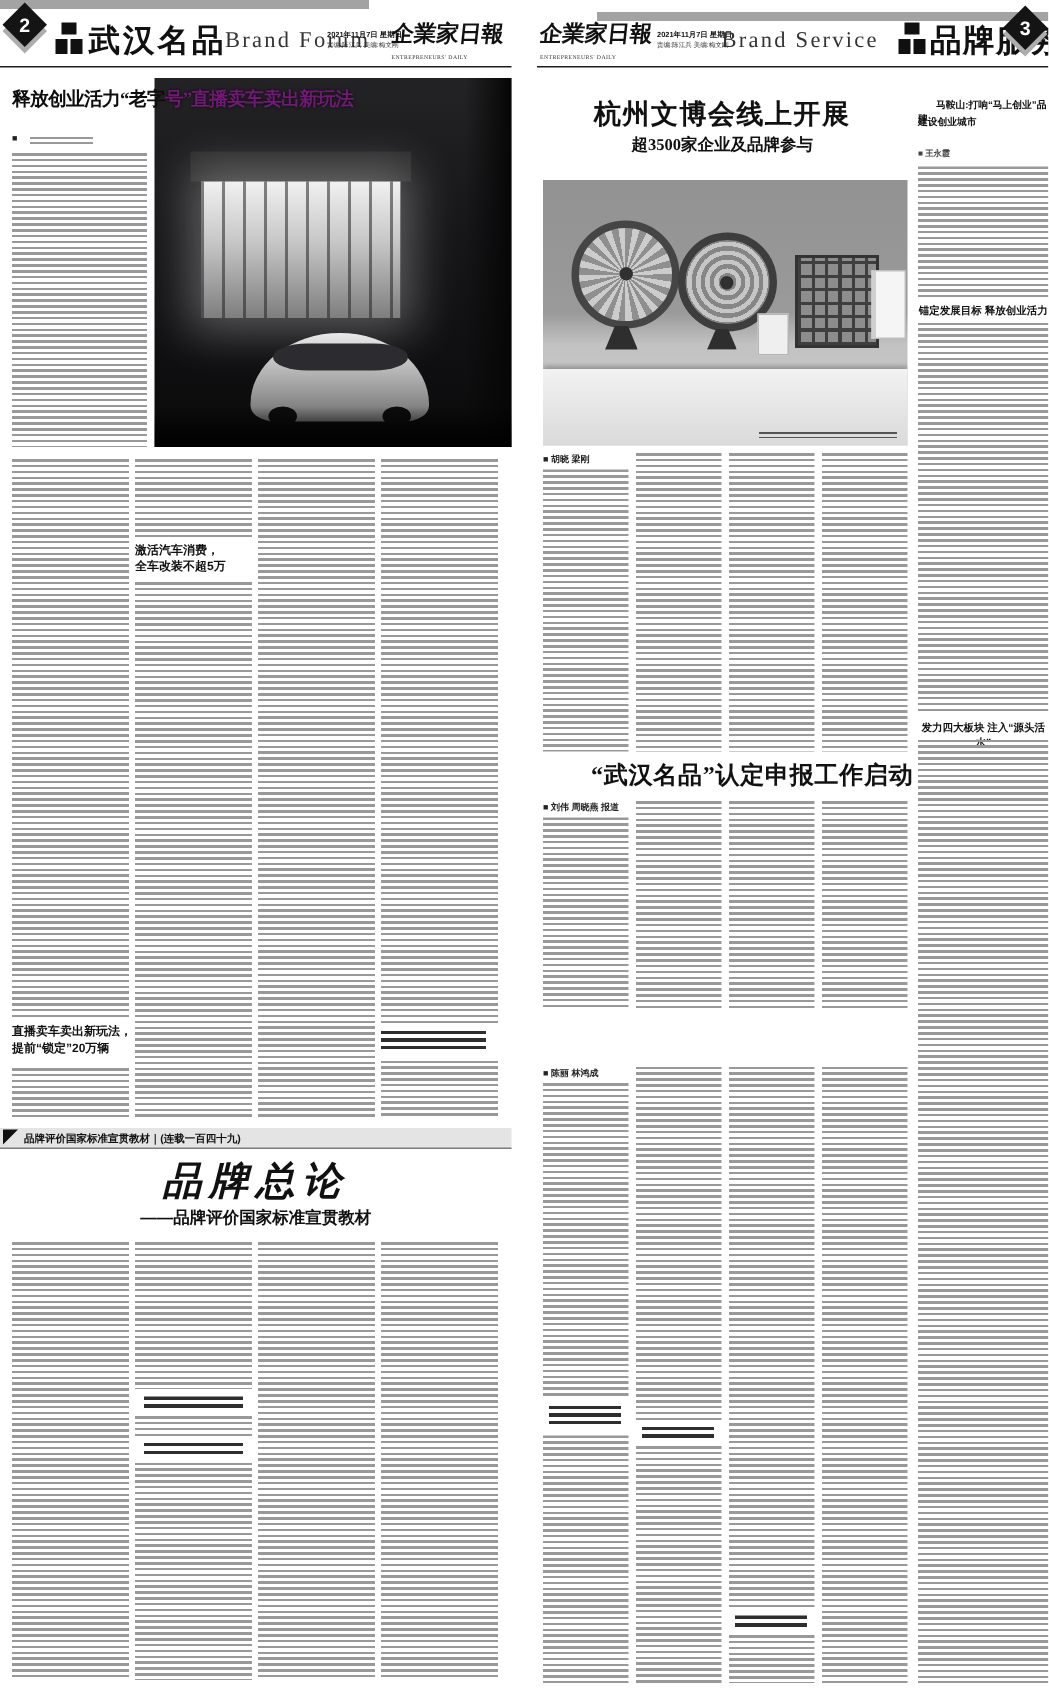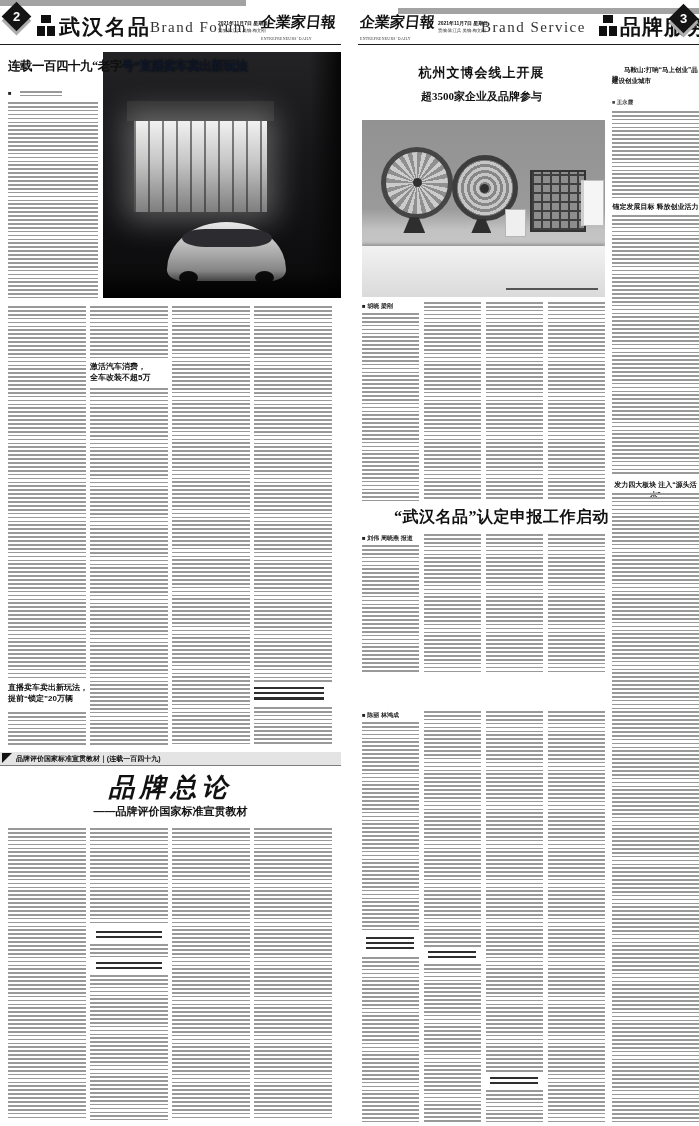--- a/index.html
+++ b/index.html
@@ -98,21 +98,21 @@
     <div class="carbody">
       <div class="carglass"></div>
       <div class="wheel" style="left:10%;"></div>
       <div class="wheel" style="right:10%;"></div>
     </div>
     <div class="sideshade"></div>
     <div class="ground"></div>
   </div>
 
   <div class="t ser b" style="left:8px;top:58px;font-size:12.5px;letter-spacing:-.5px;z-index:2;">
-    <span style="color:#0e0e0e;">连载一百四十九“老字</span><span style="color:#0f172a;text-shadow:0 0 2px rgba(0,0,0,.8);">号”直播卖车卖出新玩法</span>
+    <span style="color:#0e0e0e;">释放创业活力“老字</span><span style="color:#701a75;text-shadow:0 0 2px rgba(0,0,0,.8);">号”直播卖车卖出新玩法</span>
   </div>
 
   <div class="byl" style="left:8px;top:90px;">
     <span>■</span>
   </div>
   <span class="gk" style="left:20px;top:91px;width:42px;height:5px;"></span>
   <div class="gk" style="left:8px;top:102px;width:90px;height:196px;"></div>
 
   <div class="gk" style="left:8px;top:306px;width:78px;height:374px;"></div>
   <div class="t b" style="left:8px;top:682px;font-size:8px;line-height:11px;white-space:normal;width:80px;">
@@ -165,21 +165,21 @@
       <i></i>
       <i></i>
       <i></i>
     </span>
   <div class="t ser b" style="left:620px;top:13px;font-size:21px;letter-spacing:1px;">品牌服务</div>
   <div class="badge" style="left:673px;top:8px;">
     <span>3</span>
   </div>
   <div class="rule" style="left:358px;top:44px;width:341px;"></div>
 
-  <div class="t ser b ctr" style="left:358px;top:64px;width:247px;font-size:13px;letter-spacing:1px;">杭州文博会线上开展</div>
+  <div class="t ser b ctr" style="left:358px;top:64px;width:247px;font-size:18px;letter-spacing:1px;">杭州文博会线上开展</div>
   <div class="t ser b ctr" style="left:358px;top:89px;width:247px;font-size:11px;">超3500家企业及品牌参与</div>
 
   <div class="photoR" style="left:362px;top:120px;width:243px;height:177px;">
     <div class="cloth"></div>
     <div class="fanA" style="left:8%;top:15%;width:62px;height:62px;">
         <div class="hub"></div>
       </div>
     <div class="stand" style="left:17%;top:55%;width:22px;height:16px;"></div>
     <div class="fanB" style="left:37%;top:20%;width:56px;height:56px;">
         <div class="hub"></div>

